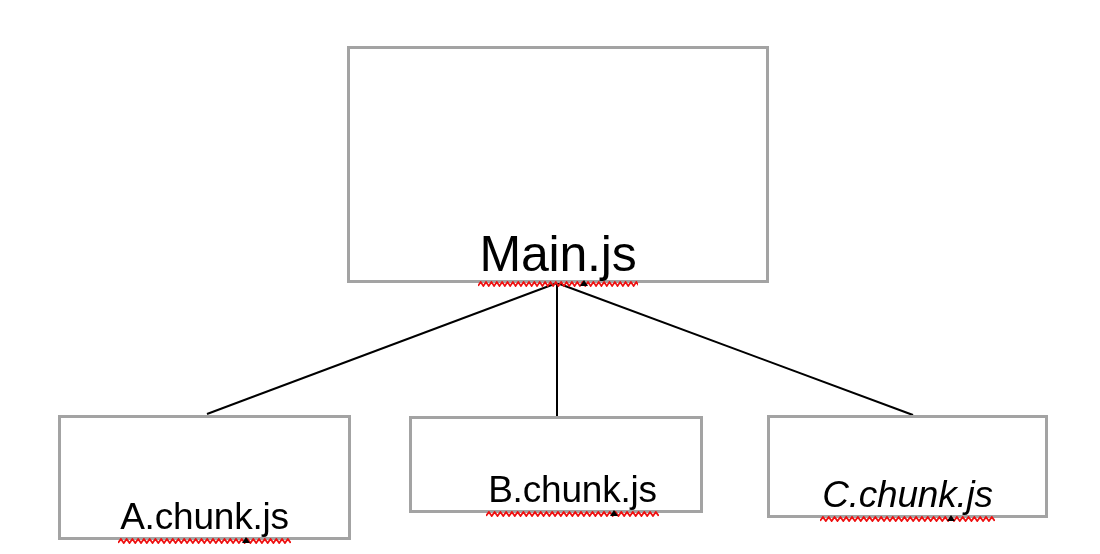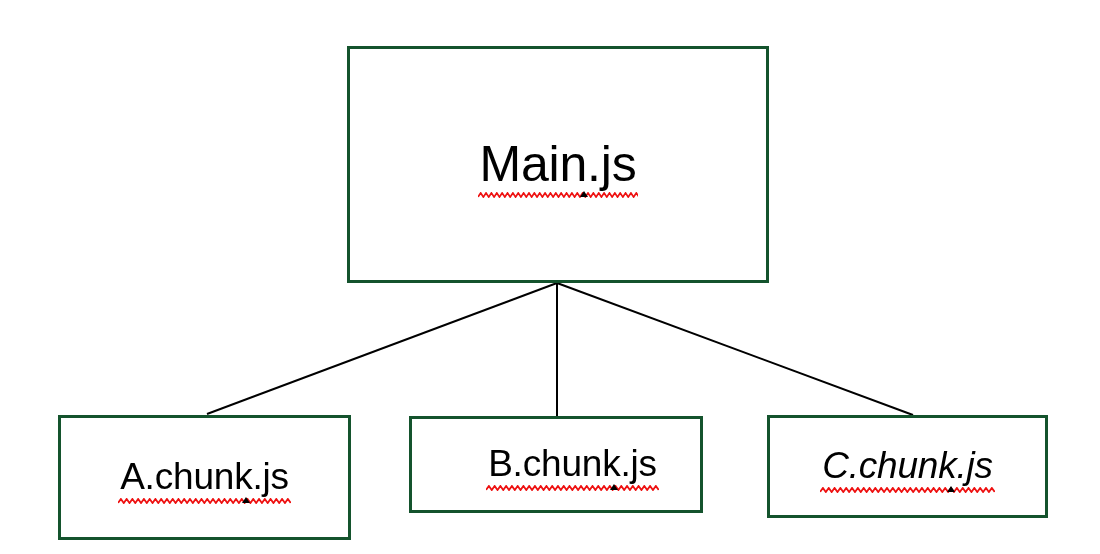--- a/index.html
+++ b/index.html
@@ -22,23 +22,23 @@
     left: 0;
     top: 0;
     width: 1100px;
     height: 554px;
     pointer-events: none;
   }
   .node {
     position: absolute;
     box-sizing: border-box;
     background: #ffffff;
-    border: 3px solid #14532d;
+    border: 3px solid #a3a3a3;
     display: flex;
-    align-items: center;
+    align-items: flex-end;
     justify-content: center;
   }
   .node-label {
     position: relative;
     display: inline-block;
     color: #000000;
     font-weight: 400;
     line-height: 1.05;
     white-space: nowrap;
     letter-spacing: -0.2px;

